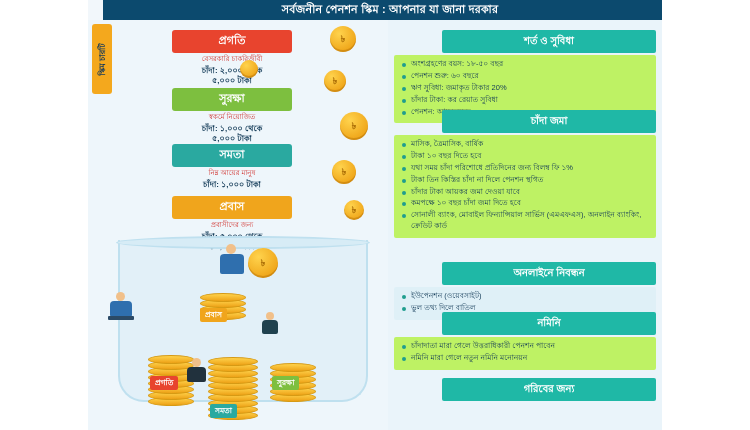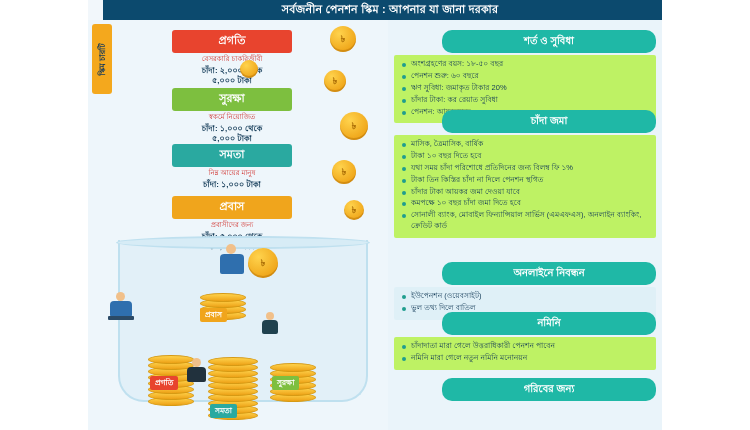--- a/index.html
+++ b/index.html
@@ -73,21 +73,21 @@
 
   .c-progoti{background:#e8442e;}
   .c-surokkha{background:#7dbf3f;}
   .c-somota{background:#2aa9a0;}
   .c-probash{background:#f0a51c;}
 
   
   .panel{position:absolute;left:306px;width:262px;}
   .panel .head{
     background:#1fb8a6;color:#fff;font-size:10px;font-weight:bold;
-    text-align:center;padding:3px 0;border-radius:10px;margin-left:48px;
+    text-align:center;padding:3px 0;border-radius:2px;margin-left:48px;
   }
   .panel .body{
     background:#bef264;border-radius:2px;margin-top:2px;padding:4px 6px 5px 6px;
   }
   .panel.blue .body{background:#dff0f7;}
   .panel ul{list-style:none;margin:0;padding:0;}
   .panel li{
     position:relative;padding-left:11px;font-size:7.5px;color:#123a57;line-height:1.45;
     margin-bottom:1px;
   }

